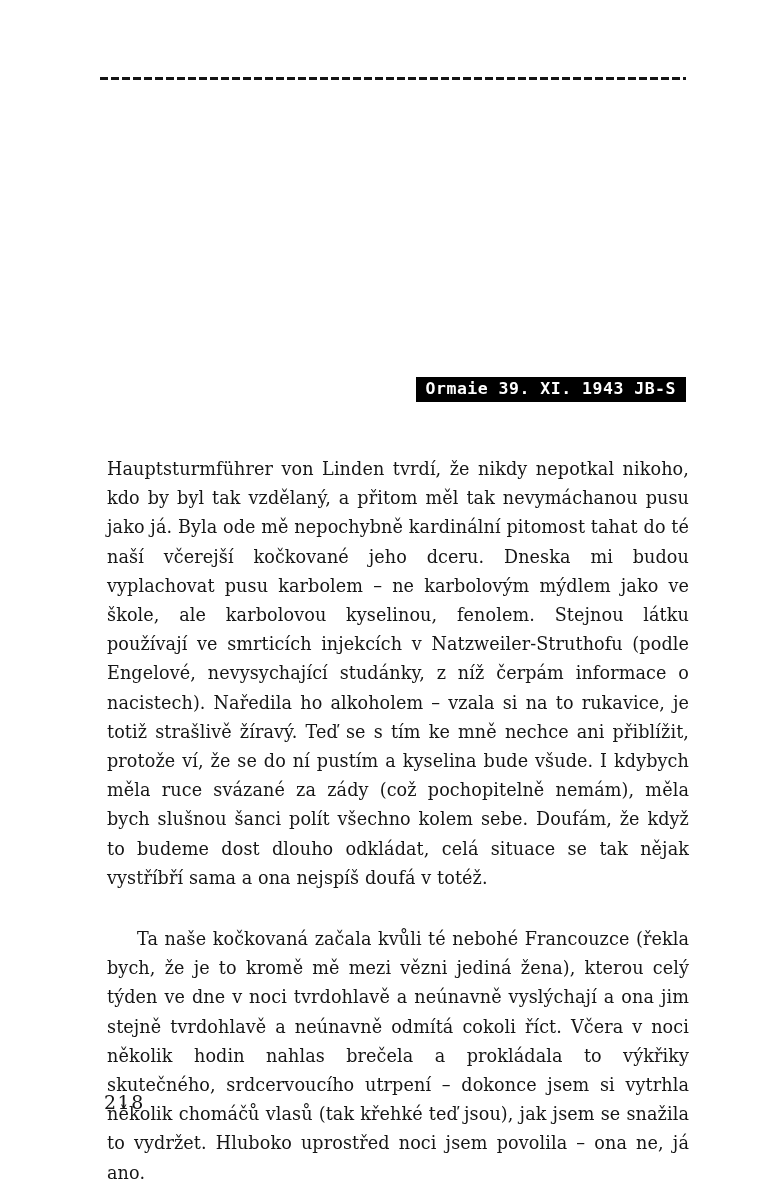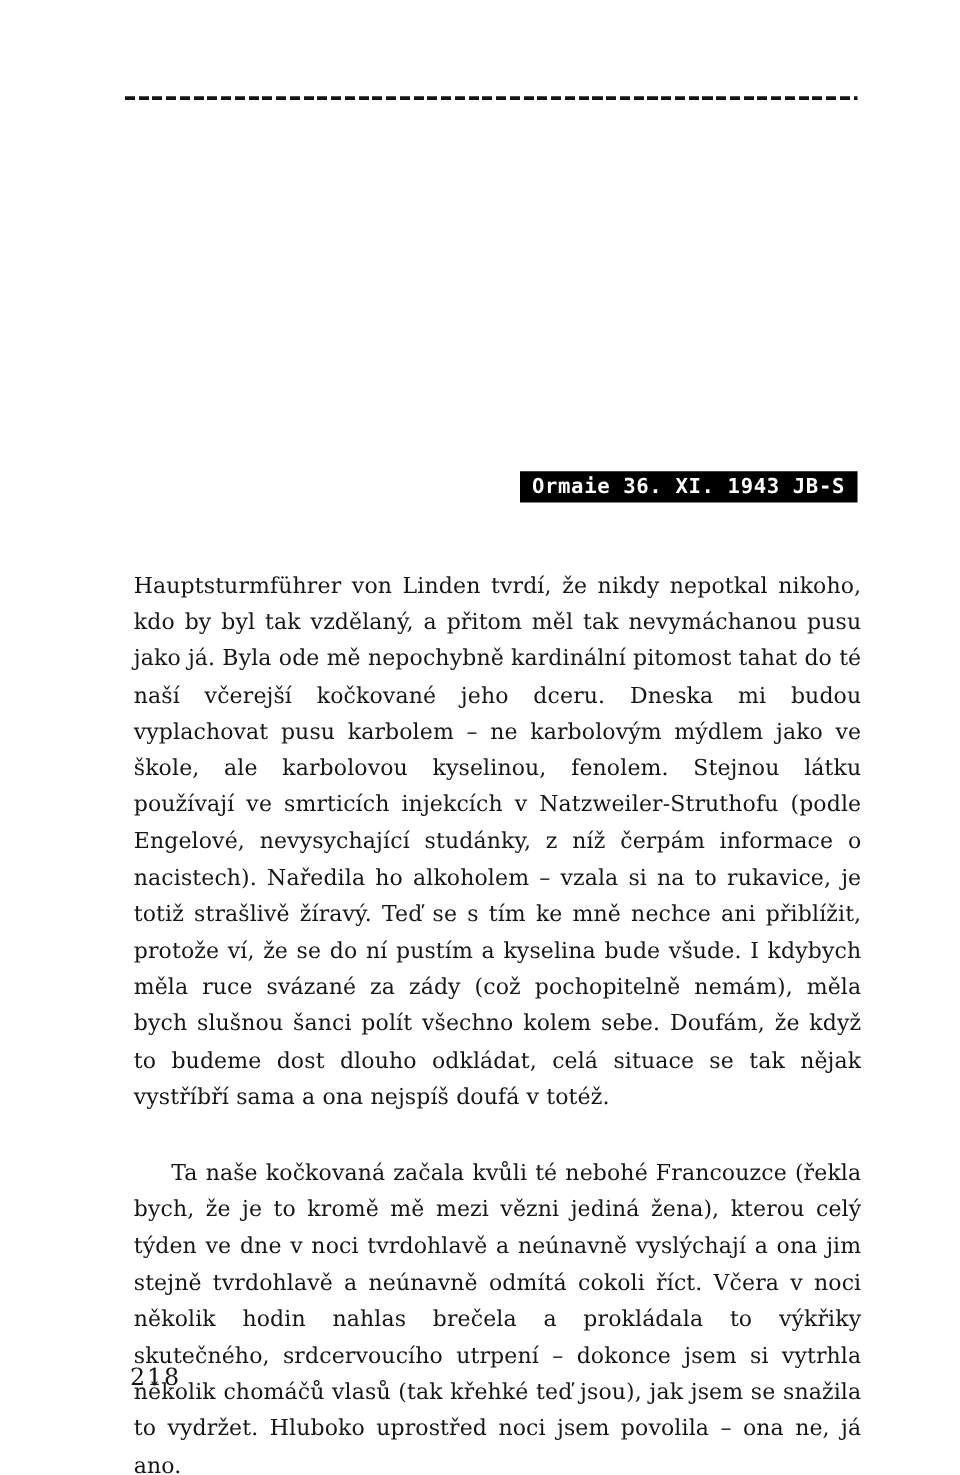--- a/index.html
+++ b/index.html
@@ -79,21 +79,21 @@
   }
 </style>
 </head>
 <body>
 
 <div class="page">
 
   <div class="top-rule"></div>
 
   <div class="date-stamp-row">
-    <span class="date-stamp">Ormaie 36. XI. 1943 JB-S</span>
+    <span class="date-stamp">Ormaie 39. XI. 1943 JB-S</span>
   </div>
 
   <div class="body-text">
     <p class="para">Hauptsturmführer von Linden tvrdí, že nikdy nepotkal nikoho, kdo by byl tak vzdělaný, a přitom měl tak nevymáchanou pusu jako já. Byla ode mě nepochybně kardinální pitomost tahat do té naší včerejší kočkované jeho dceru. Dneska mi budou vyplachovat pusu karbolem – ne karbolovým mýdlem jako ve škole, ale karbolovou kyselinou, fenolem. Stejnou látku používají ve smrticích injekcích v Natzweiler-Struthofu (podle Engelové, nevysychající studánky, z níž čerpám informace o nacistech). Naředila ho alkoholem – vzala si na to rukavice, je totiž strašlivě žíravý. Teď se s tím ke mně nechce ani přiblížit, protože ví, že se do ní pustím a kyselina bude všude. I kdybych měla ruce svázané za zády (což pochopitelně nemám), měla bych slušnou šanci polít všechno kolem sebe. Doufám, že když to budeme dost dlouho odkládat, celá situace se tak nějak vystříbří sama a ona nejspíš doufá v totéž.</p>
     <p class="para indented">Ta naše kočkovaná začala kvůli té nebohé Francouzce (řekla bych, že je to kromě mě mezi vězni jediná žena), kterou celý týden ve dne v noci tvrdohlavě a neúnavně vyslýchají a ona jim stejně tvrdohlavě a neúnavně odmítá cokoli říct. Včera v noci několik hodin nahlas brečela a prokládala to výkřiky skutečného, srdcervoucího utrpení – dokonce jsem si vytrhla několik chomáčů vlasů (tak křehké teď jsou), jak jsem se snažila to vydržet. Hluboko uprostřed noci jsem povolila – ona ne, já ano.</p>
   </div>
 
   <div class="page-number">218</div>
 
 </div>

